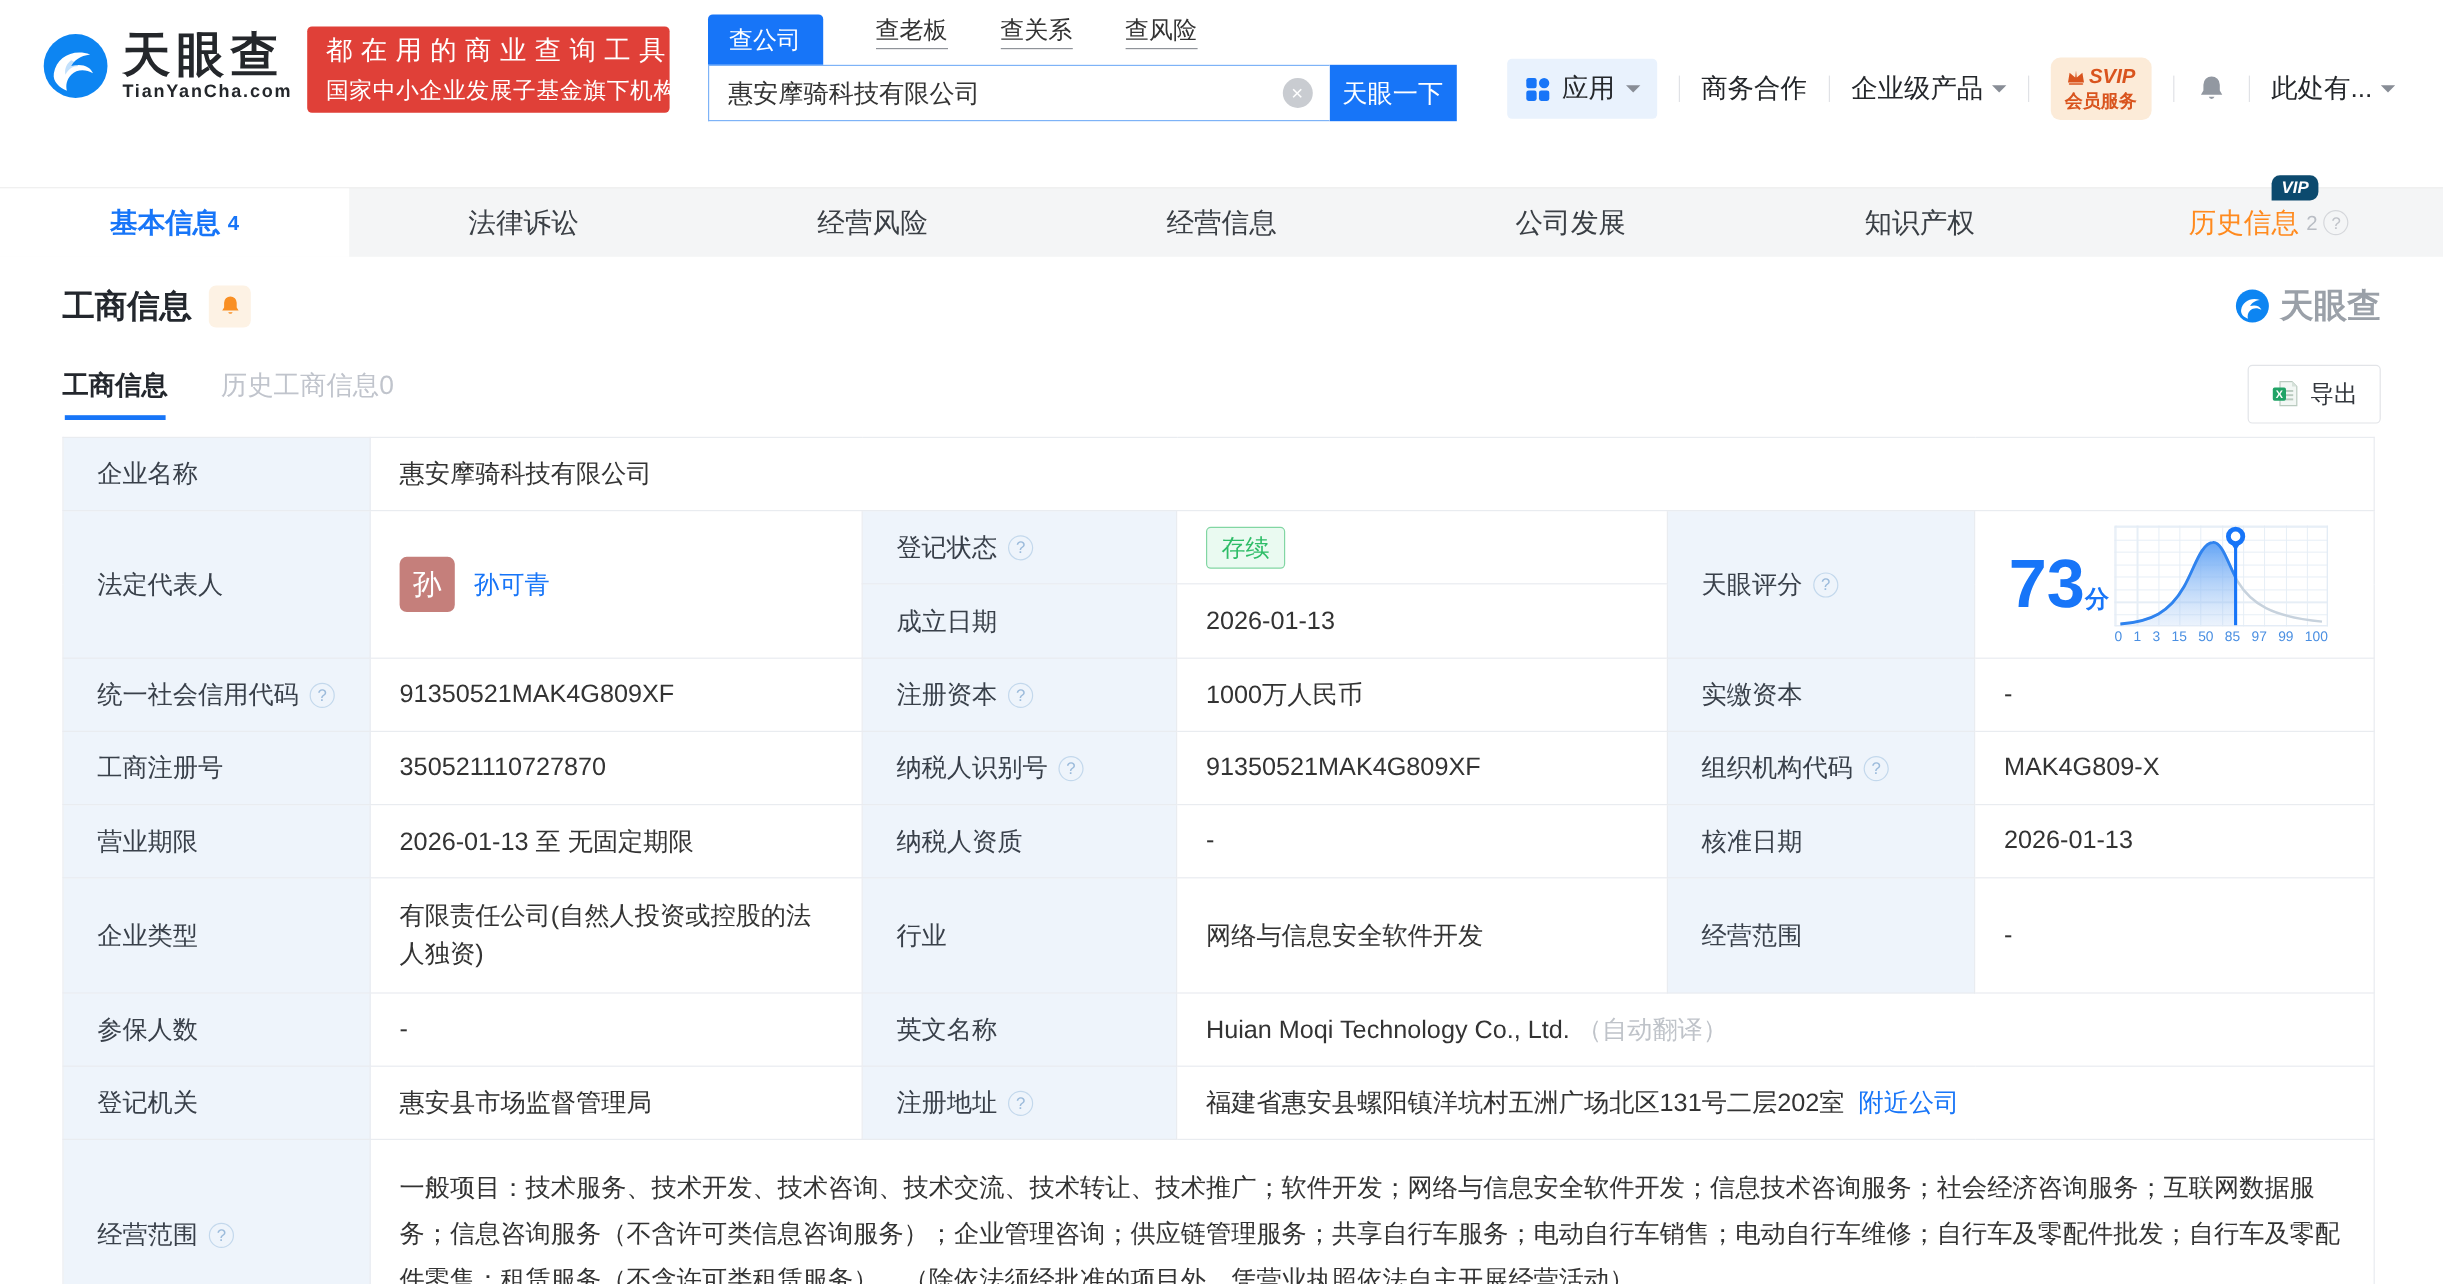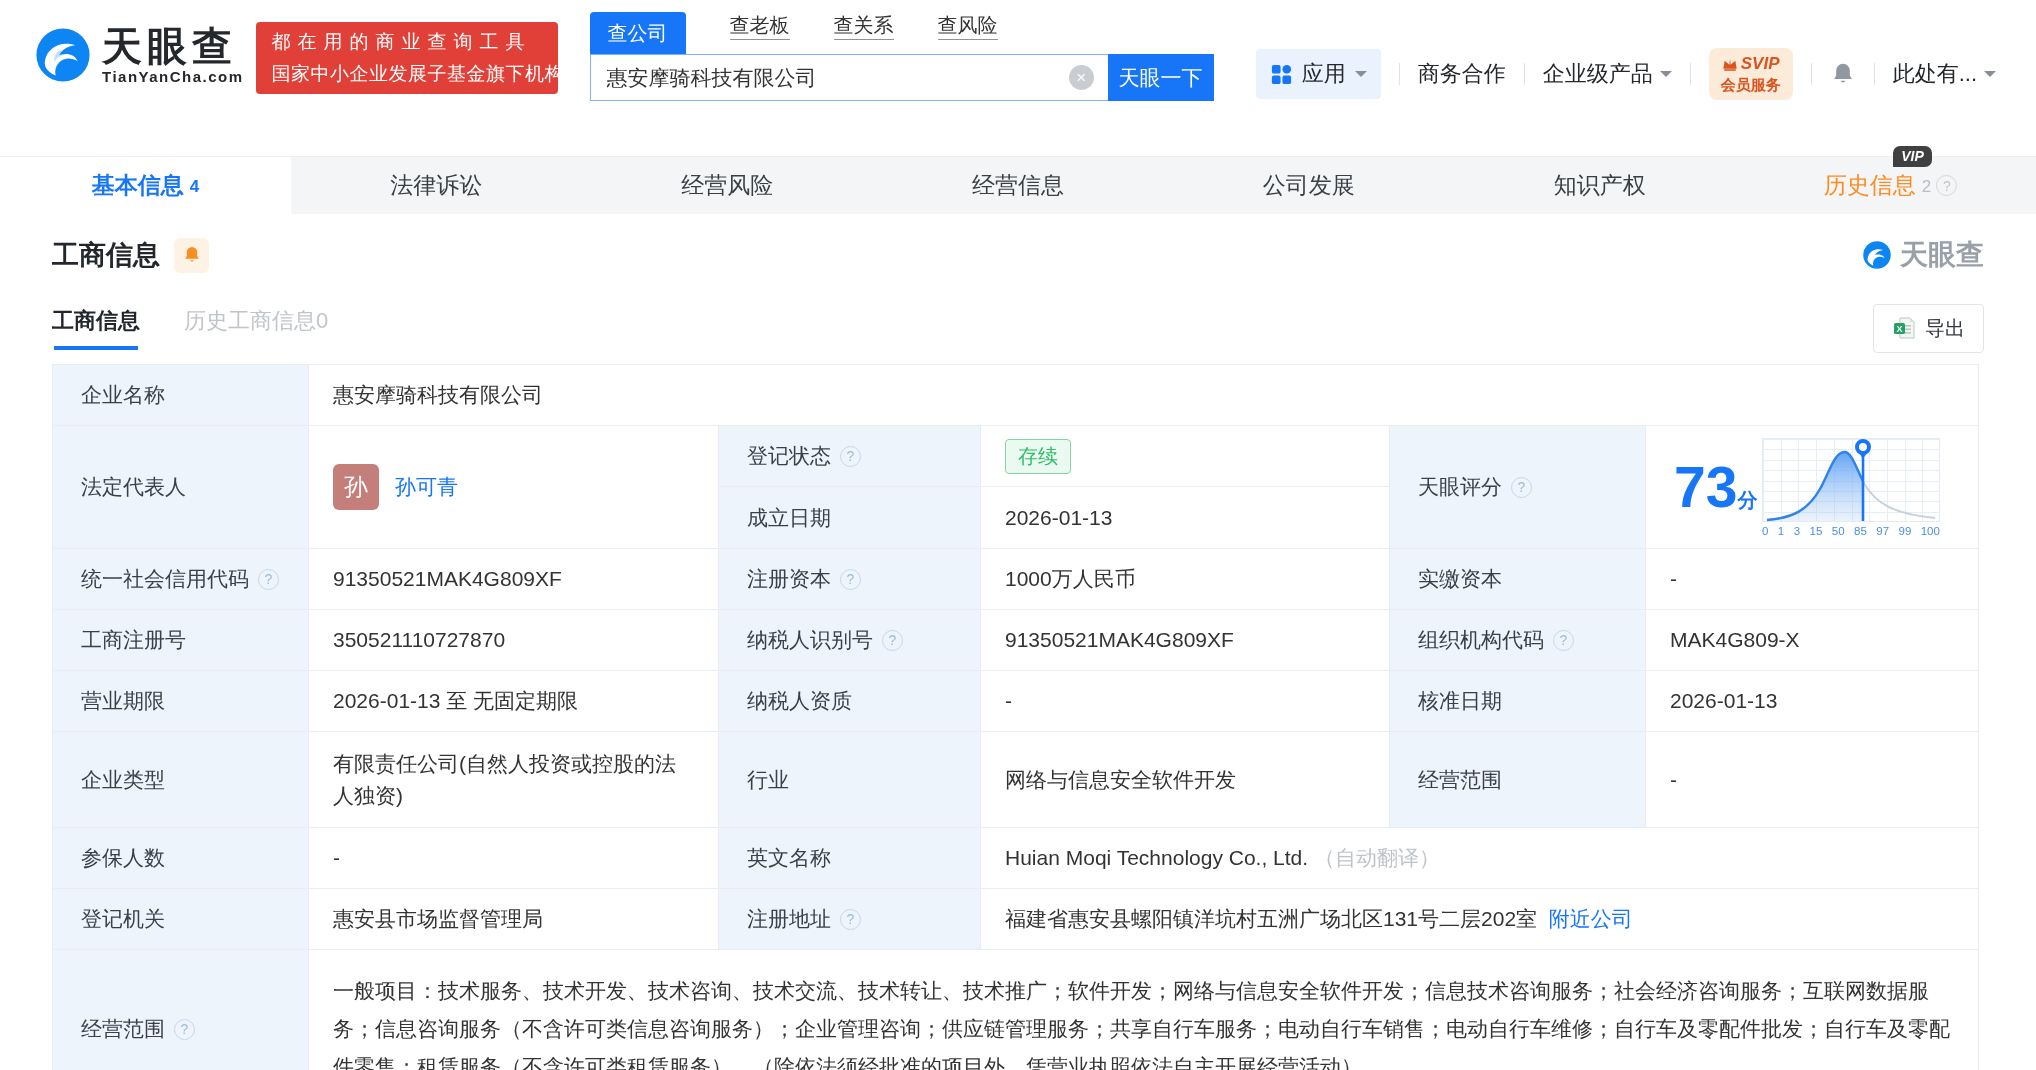--- a/index.html
+++ b/index.html
@@ -8,21 +8,21 @@
 
   
   .topbar { height: 156px; display: flex; align-items: flex-start; padding: 18px 40px 0 34px; background: #fff; }
   .logo-wrap { display: flex; align-items: center; gap: 10px; margin-top: 6px; }
   .logo-swirl { width: 58px; height: 58px; flex: none; }
   .logo-text { display: flex; flex-direction: column; }
   .logo-cn { font-size: 40px; font-weight: 700; color: #24272b; letter-spacing: 5px; line-height: 44px; }
   .logo-en { font-size: 15px; font-weight: 700; color: #24272b; letter-spacing: 1.5px; }
   .slogan { margin-left: 12px; margin-top: 4px; width: 302px; height: 72px; background: #e04038; border-radius: 4px;
     color: #fff; padding: 10px 16px; display: flex; flex-direction: column; justify-content: center; gap: 6px; }
-  .slogan .l1 { font-size: 19px; letter-spacing: 7px; white-space: nowrap; }
+  .slogan .l1 { font-size: 22px; letter-spacing: 7px; white-space: nowrap; }
   .slogan .l2 { font-size: 19px; letter-spacing: 0.5px; white-space: nowrap; }
 
   .search-block { margin-left: 32px; margin-top: -6px; }
   .search-tabs { display: flex; align-items: flex-start; gap: 44px; height: 42px; }
   .stab { font-size: 20px; color: #333; padding-bottom: 8px; cursor: pointer; }
   .stab .u { padding-bottom: 3px; border-bottom: 1px solid #8f9399; }
   .stab.active { background: #1775f8; color: #fff; border-radius: 4px 4px 0 0; padding: 8px 18px; }
   .stab.active .u { border-bottom: none; }
   .search-row { display: flex; }
   .search-input-wrap { position: relative; width: 518px; }
@@ -46,21 +46,21 @@
   .bell-gray { color: #9298a1; cursor: pointer; display: flex; }
 
   
   .main-tabs { display: flex; height: 58px; background: #f4f5f6; border-top: 1px solid #eeeeee; }
   .mtab { flex: 1; display: flex; align-items: center; justify-content: center; font-size: 23px; color: #3a3f45; cursor: pointer; }
   .mtab.active { background: #fff; color: #1775f8; font-weight: 600; }
   .mtab .cnt { font-size: 17px; margin-left: 6px; margin-top: 2px; }
   .mtab.history { color: #ff8a1e; position: relative; }
   .mtab.history .cnt { color: #b9bdc4; font-weight: 400; }
   .tab-label-wrap { position: relative; display: flex; align-items: center; }
-  .vip-badge { position: absolute; top: -24px; right: -16px; background: #404040; color: #fff; font-size: 14px;
+  .vip-badge { position: absolute; top: -24px; right: -16px; background: #0c4a6e; color: #fff; font-size: 14px;
     font-weight: 700; font-style: italic; padding: 2px 8px 3px; border-radius: 7px 7px 7px 0; }
   .q { display: inline-flex; width: 21px; height: 21px; border: 1px solid #c3d8ec; border-radius: 50%;
     color: #9cbbdb; font-size: 14px; align-items: center; justify-content: center; flex: none; cursor: pointer; }
   .q.gray { border-color: #d5d7db; color: #c0c3c9; margin-left: 5px; }
 
   
   .content { padding: 0 52px; }
   .section-head { display: flex; align-items: center; margin-top: 22px; height: 38px; }
   .section-title { font-size: 27px; font-weight: 700; color: #23272d; }
   .bell-badge { width: 35px; height: 35px; background: #fdf2e4; border-radius: 6px; margin-left: 14px;

